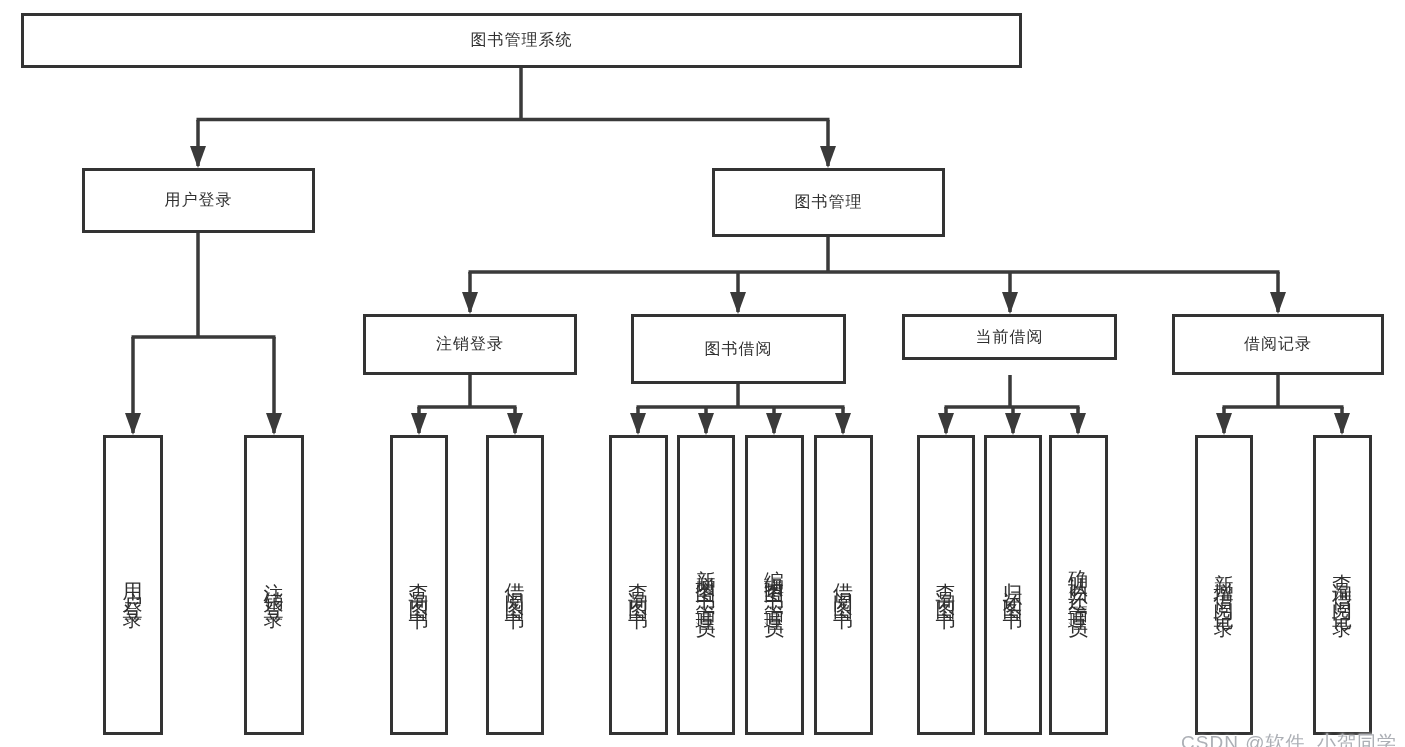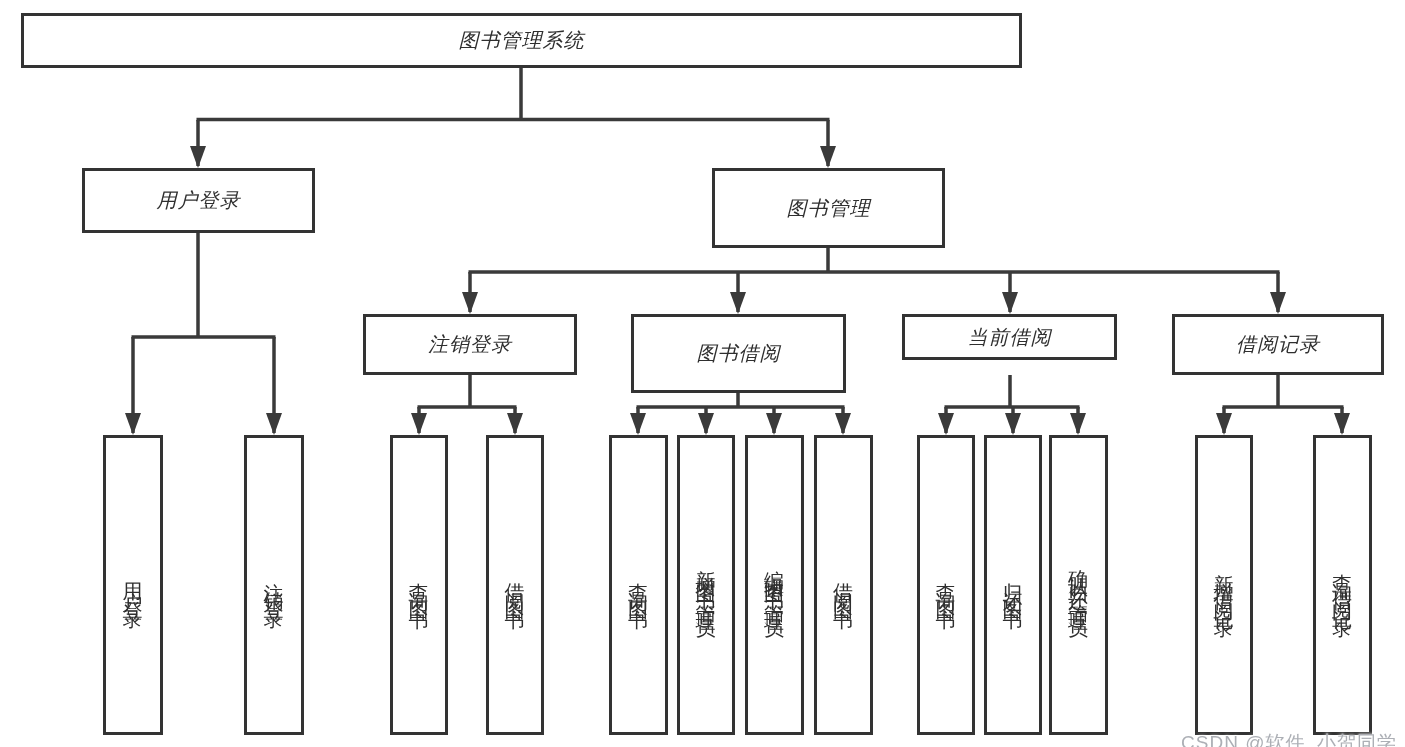--- a/index.html
+++ b/index.html
@@ -5,21 +5,21 @@
   html,body { margin:0; padding:0; background:#ffffff; }
   body { width:1405px; height:747px; font-family:"Liberation Sans", sans-serif; }
   .stage { position:relative; width:1405px; height:747px; overflow:hidden; background:#ffffff; }
   .wires { position:absolute; left:0; top:0; z-index:1; }
   .box {
     position:absolute; box-sizing:border-box;
     border:3px solid #333333; background:#ffffff; color:#2f2f2f;
     display:flex; align-items:center; justify-content:center;
     z-index:2; text-align:center;
   }
-  .box.h { font-size:20px; letter-spacing:1px;font-style:italic; }
+  .box.h { font-size:16px; letter-spacing:1px; }
   .box.root { border-width:3px; }
   .box.v {
     writing-mode:vertical-rl; text-orientation:mixed;
     font-size:20px; letter-spacing:9px; line-height:1;
     top:435px; height:300px;
   }
   .box.v.long { letter-spacing:7px; }
   .watermark {
     position:absolute; z-index:5; right:8px; top:710px;
     font-size:19px; letter-spacing:1px;
@@ -68,24 +68,24 @@
       <line x1="1013" y1="407" x2="1013" y2="433" marker-end="url(#arw)"></line>
       <line x1="1078" y1="407" x2="1078" y2="433" marker-end="url(#arw)"></line>
       <line x1="1224" y1="407" x2="1224" y2="433" marker-end="url(#arw)"></line>
       <line x1="1342" y1="407" x2="1342" y2="433" marker-end="url(#arw)"></line>
     </g>
   </svg>
 
   <div class="box h root" style="left:21px; top:13px; width:1001px; height:55px;">图书管理系统</div>
 
   <div class="box h" style="left:82px; top:168px; width:233px; height:65px;">用户登录</div>
-  <div class="box h" style="left:712px; top:168px; width:233px; height:80px;">图书管理</div>
+  <div class="box h" style="left:712px; top:168px; width:233px; height:69px;">图书管理</div>
 
   <div class="box h" style="left:363px; top:314px; width:214px; height:61px;">注销登录</div>
-  <div class="box h" style="left:631px; top:314px; width:215px; height:79px;">图书借阅</div>
+  <div class="box h" style="left:631px; top:314px; width:215px; height:70px;">图书借阅</div>
   <div class="box h" style="left:902px; top:314px; width:215px; height:46px;">当前借阅</div>
   <div class="box h" style="left:1172px; top:314px; width:212px; height:61px;">借阅记录</div>
 
   <div class="box v" style="left:103px; width:60px;">用户登录</div>
   <div class="box v" style="left:244px; width:60px;">注销登录</div>
 
   <div class="box v" style="left:390px; width:58px;">查询图书</div>
   <div class="box v" style="left:486px; width:58px;">借阅图书</div>
 
   <div class="box v" style="left:609px; width:59px;">查询图书</div>

